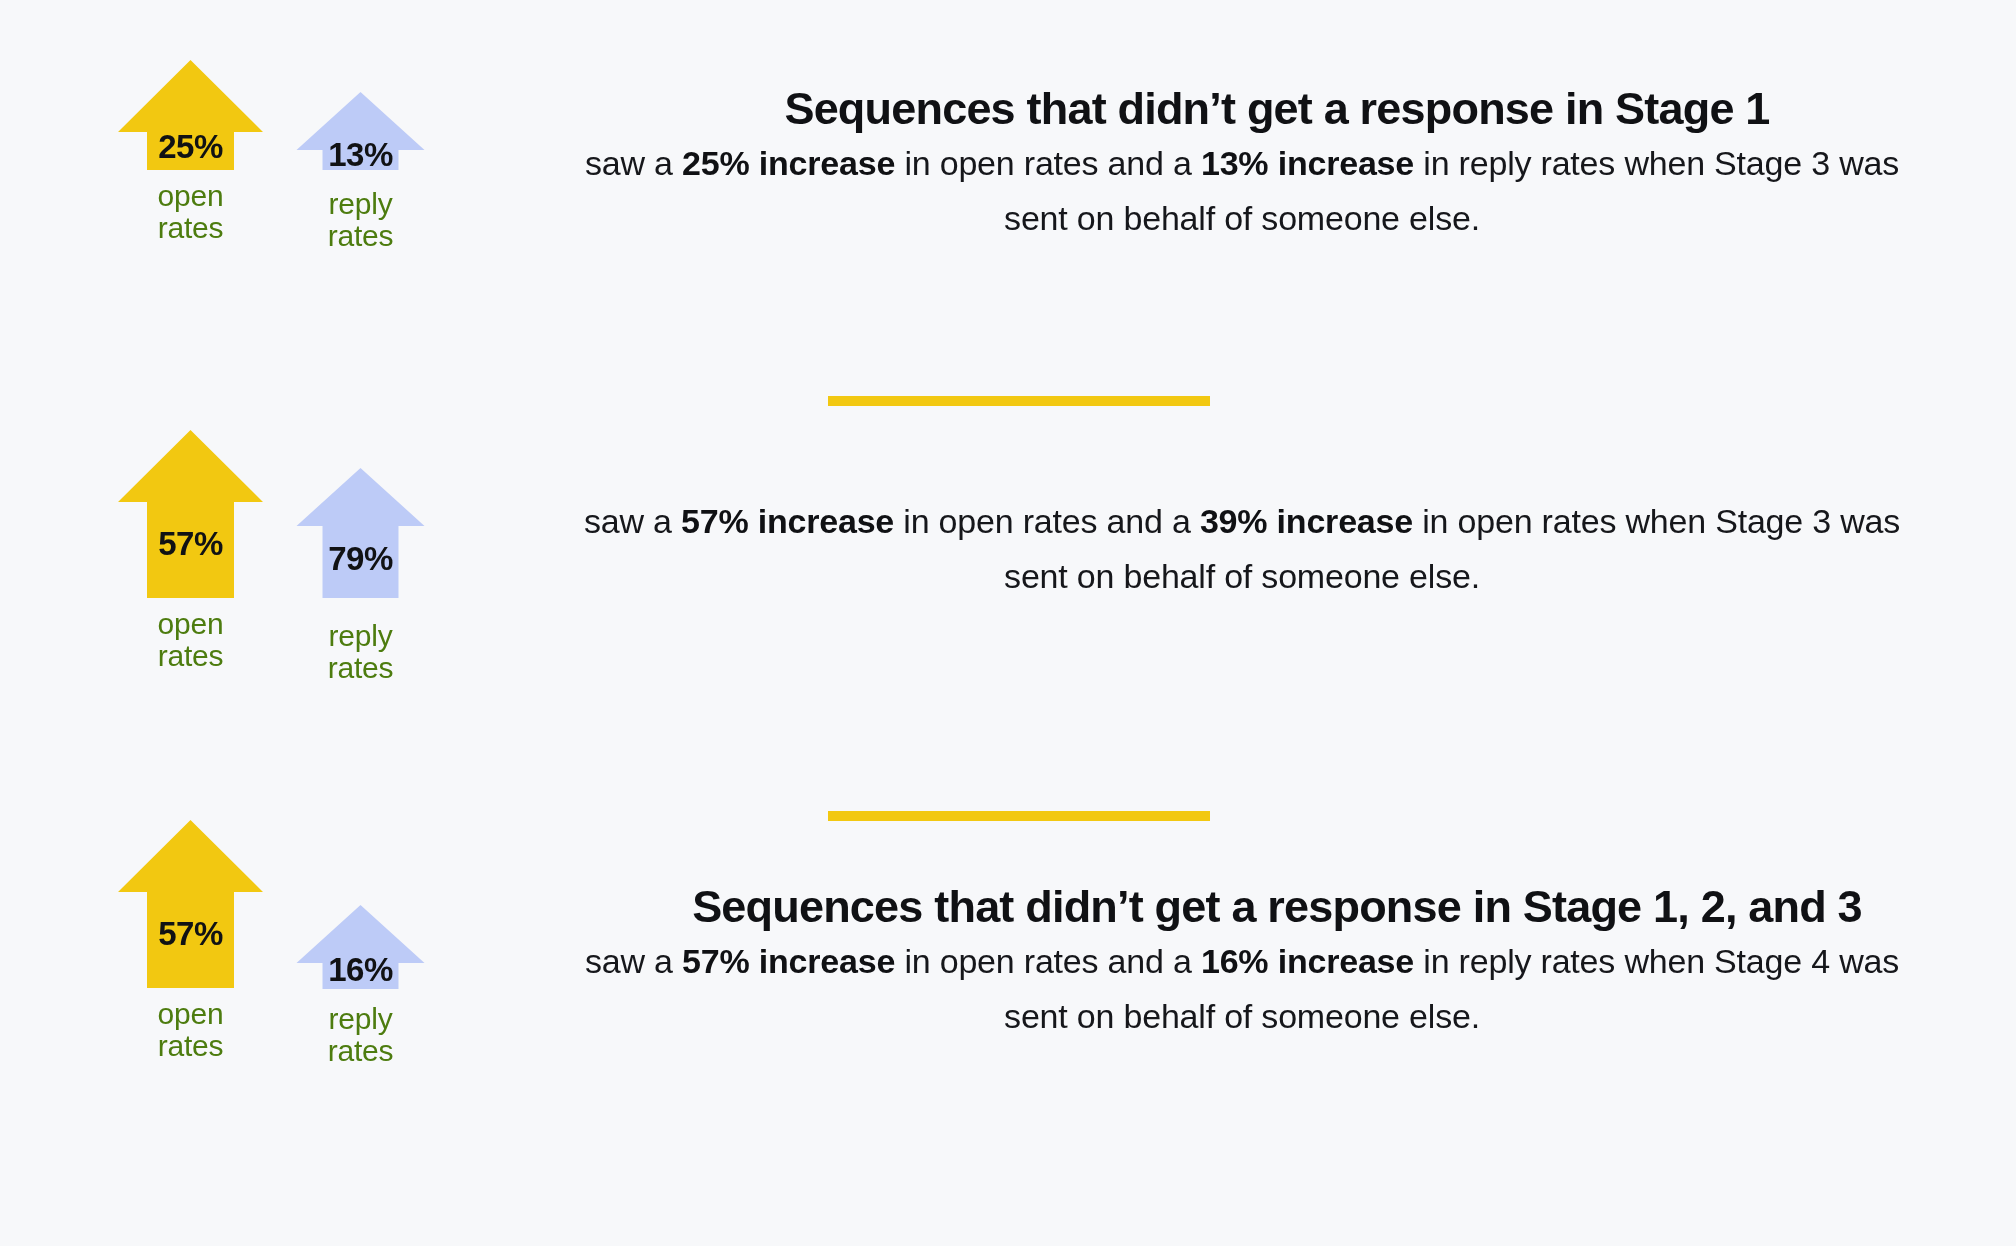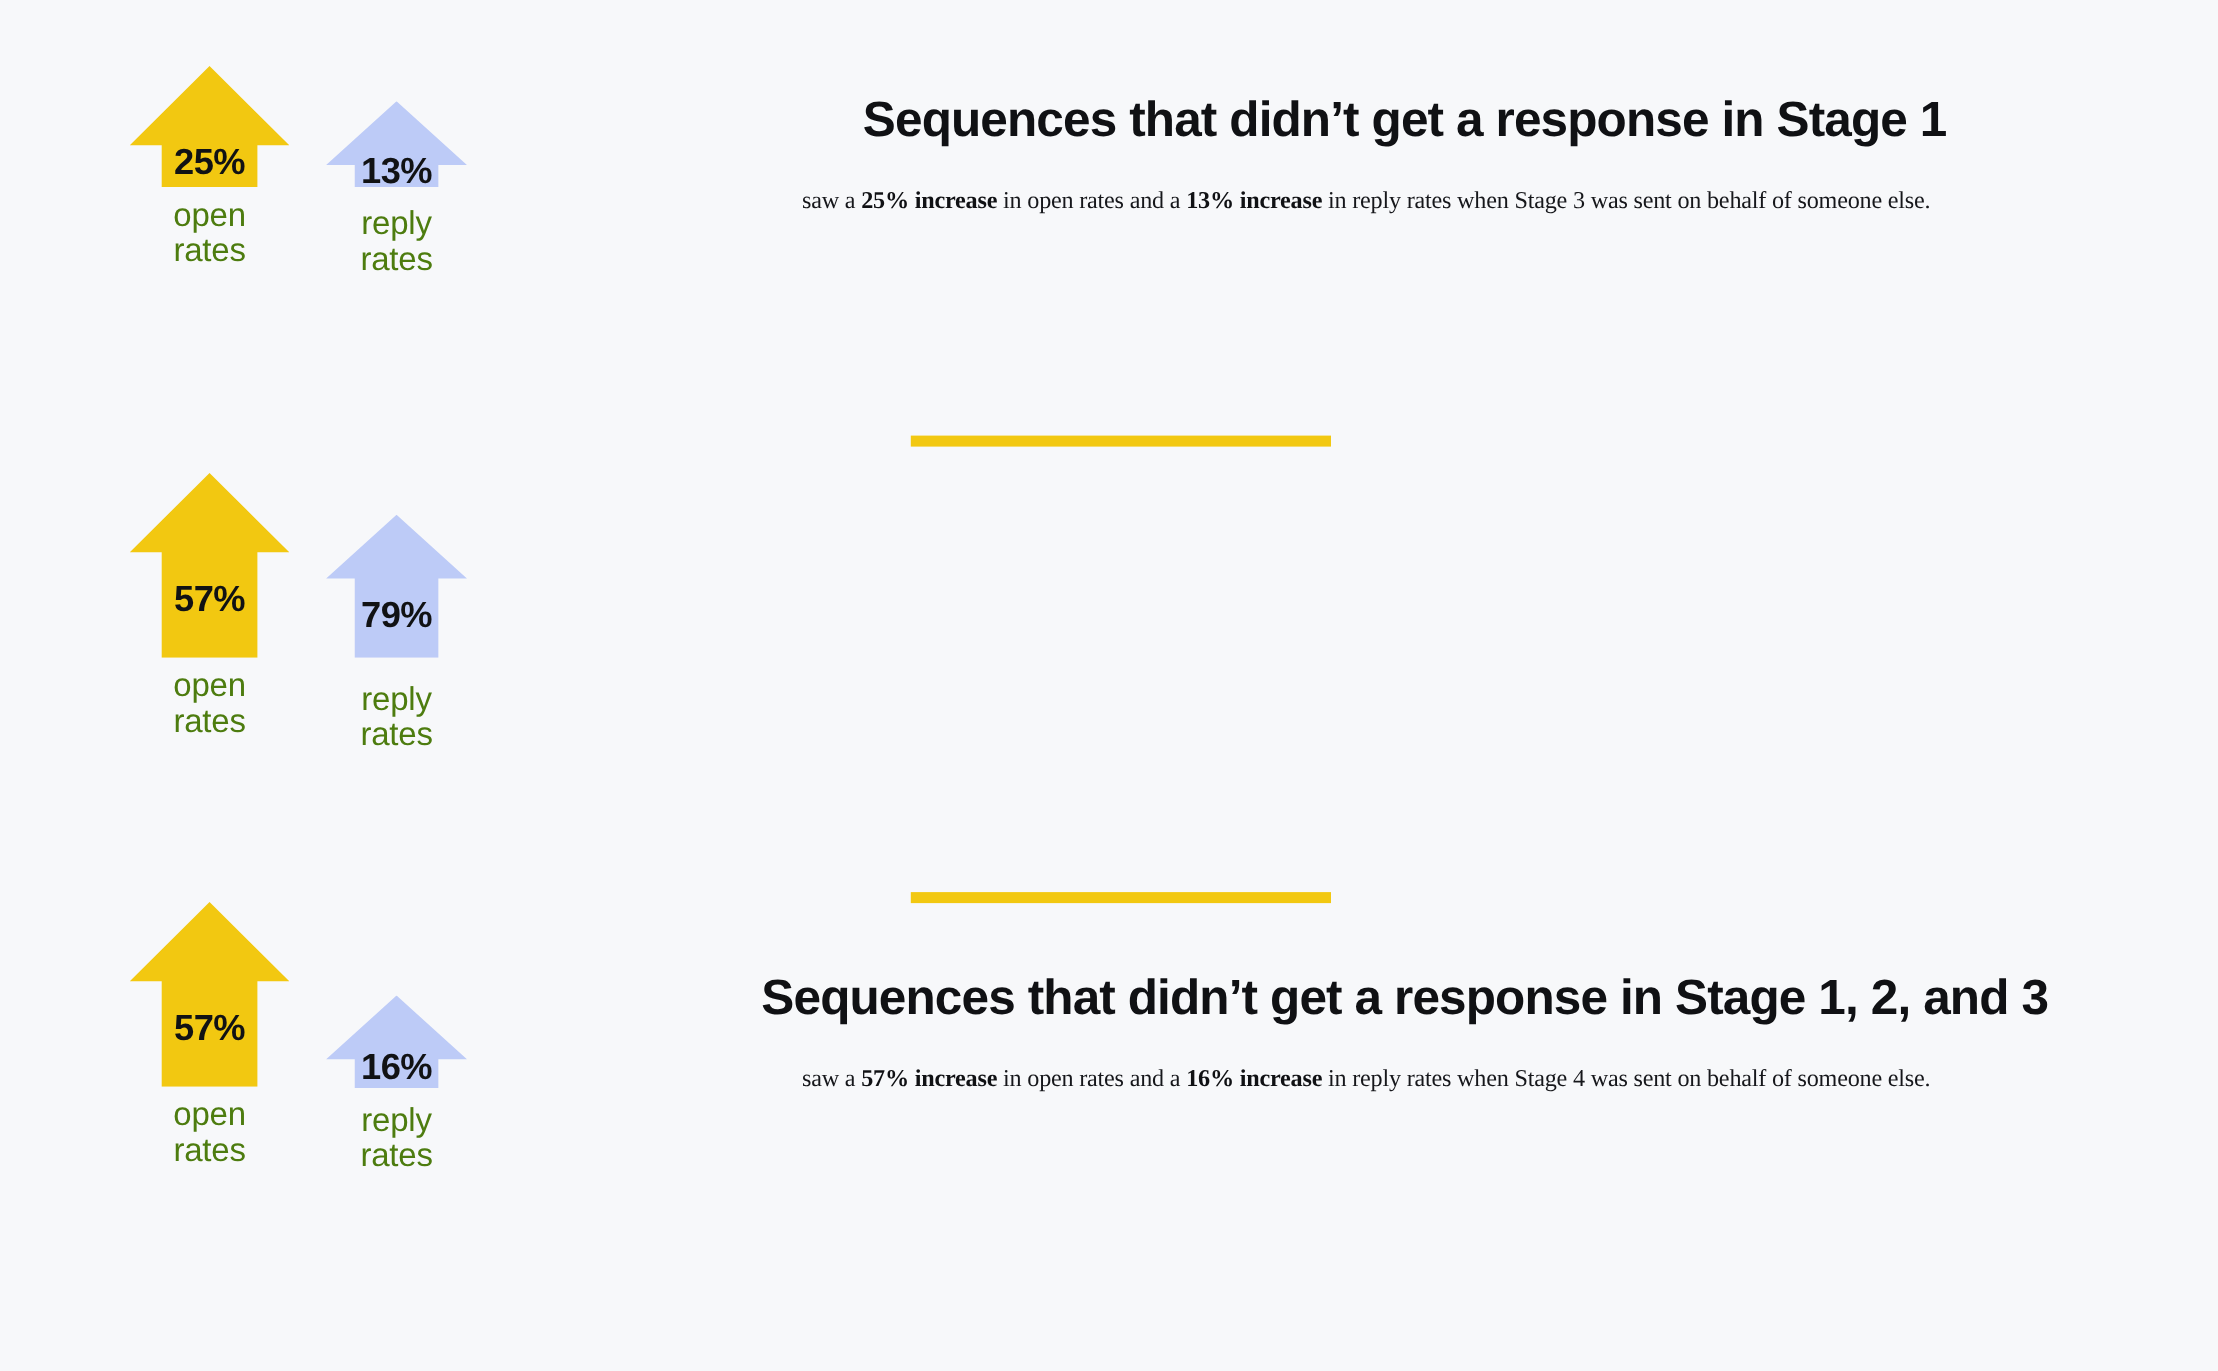--- a/index.html
+++ b/index.html
@@ -83,24 +83,24 @@
   .copy h2 {
     font-family: "Liberation Sans", sans-serif;
     font-weight: bold;
     font-size: 45px;
     line-height: 1.12;
     letter-spacing: -0.8px;
     color: #101114;
     white-space: nowrap;
   }
   .copy p {
-    margin-top: 30px;
-    font-family: Liberation Serif, serif;
+    margin-top: 2px;
+    font-family: Liberation Sans, sans-serif;
     font-weight: 400;
-    font-size: 22px;
+    font-size: 34px;
     line-height: 1.62;
     letter-spacing: -0.2px;
     color: #16171b;
     max-width: 1340px;
   }
   .copy p b { font-weight: bold; color: #101114; }
 
   
   .divider {
     position: absolute;
@@ -185,20 +185,21 @@
           </div>
           <div class="arrow-label" style="margin-top:22px;">
             <span class="l1">reply</span>
             <span class="l2">rates</span>
           </div>
         </div>
 
       </div>
 
       <div class="copy" style="top:62px;">
+        <p><span>saw a </span><b>57% increase</b><span> in open rates and a </span><b>39% increase</b><span> in open rates when Stage 3 was sent on behalf of someone else.</span></p>
       </div>
 
     </div>
   </div>
 
   <div class="divider" style="top:811px;"></div>
 
   <div class="block" style="top:820px; height:300px;">
     <div class="block-inner">
 

